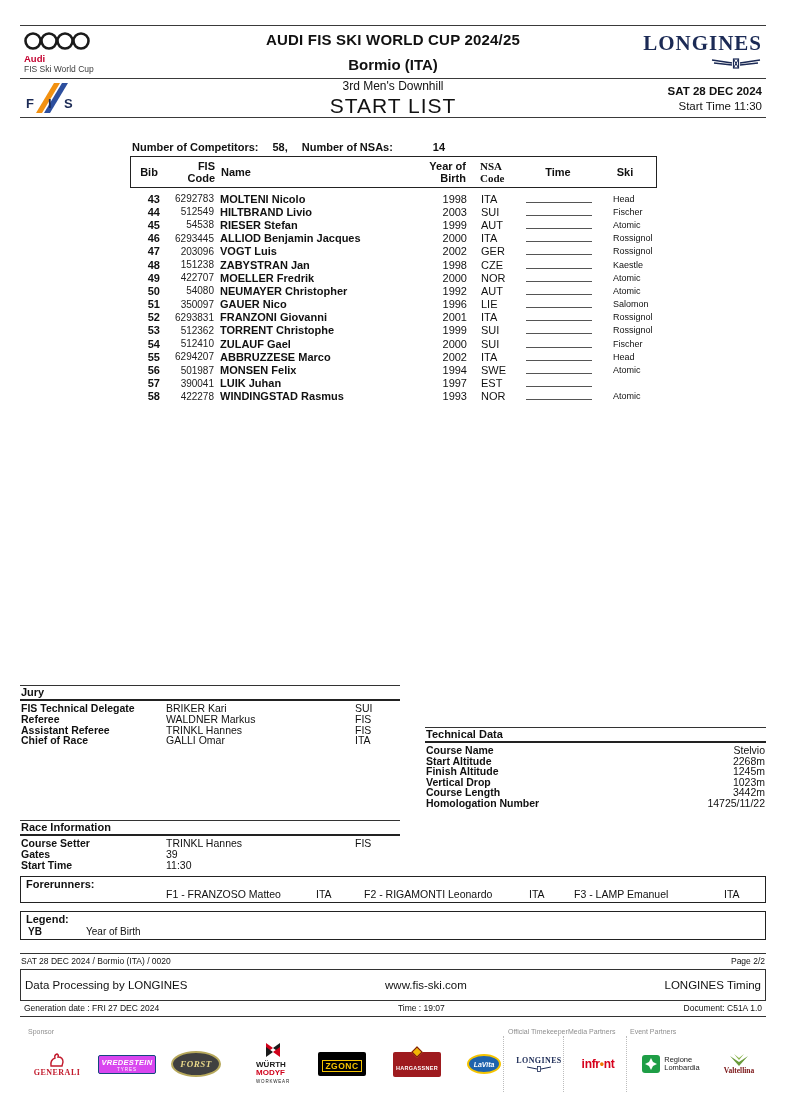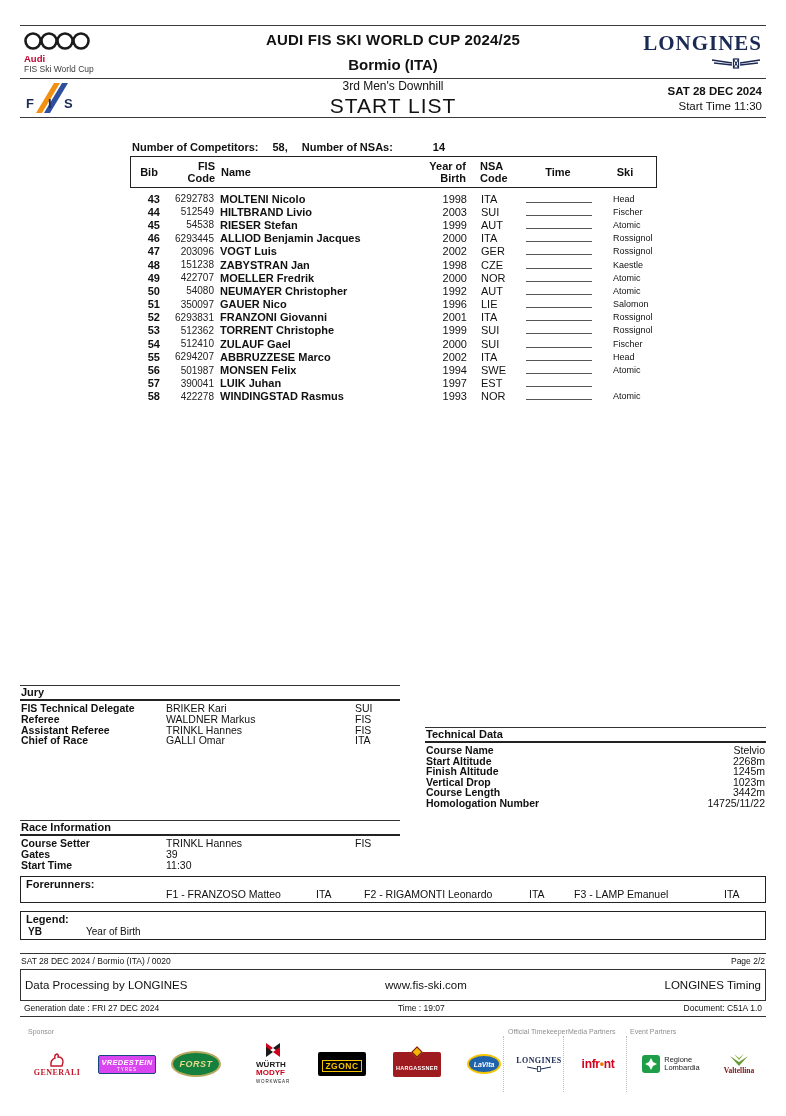--- a/index.html
+++ b/index.html
@@ -33,21 +33,21 @@
   .competitors-line { font-size:11px; font-weight:bold; padding-left:2px; }
   .competitors-line .v1 { margin-left:14px; }
   .competitors-line .l2 { margin-left:14px; }
   .competitors-line .v2 { margin-left:40px; }
   .grid { display:grid; grid-template-columns:36px 50px 1fr 46px 56px 72px 62px; align-items:center; }
   .thead { border:1.5px solid #222; margin-top:3px; padding:3px 0 3px 0; font-weight:bold; font-size:11px; line-height:12px; }
   .thead .c-bib { text-align:center; }
   .thead .c-fis { text-align:right; padding-right:2px; }
   .thead .c-name { padding-left:4px; }
   .thead .c-yob { text-align:right; white-space:nowrap; }
-  .thead .c-nsa { padding-left:14px; }
+  .thead .c-nsa { padding-left:14px;font-family:Liberation Serif, serif; }
   .thead .c-time { text-align:center; }
   .thead .c-ski { text-align:center; }
   .tbody { margin-top:4px; }
   .trow { height:13.2px; font-size:11px; }
   .trow .c-bib { text-align:right; padding-right:6px; font-weight:bold; }
   .trow .c-fis { text-align:right; padding-right:2px; font-size:10px; color:#222; }
   .trow .c-name { padding-left:4px; font-weight:bold; white-space:nowrap; }
   .trow .c-yob { text-align:right; }
   .trow .c-nsa { padding-left:14px; }
   .trow .c-time { text-align:center; }
@@ -93,21 +93,21 @@
   .sp-sep { position:absolute; top:8px; height:56px; border-left:1px dotted #bdbdbd; }
   .sep1 { left:483px; } .sep2 { left:543px; } .sep3 { left:606px; }
   .logo { position:absolute; top:16px; height:40px; display:flex; flex-direction:column; align-items:center; justify-content:center; }
   .lg-generali { left:8px; width:58px; color:#c21a2c; }
   .lg-generali .txt { font-family:"Liberation Serif", serif; font-size:8px; font-weight:bold; letter-spacing:.5px; }
   .lg-vredestein { left:76px; width:62px; }
   .vred-box { background:#d946ef; color:#fff; border:1px solid #14477e; border-radius:2px; padding:2px 3px 1px; text-align:center; }
   .vred-main { font-size:7.5px; font-weight:bold; font-style:italic; letter-spacing:.3px; }
   .vred-sub { font-size:4.5px; letter-spacing:1px; }
   .lg-forst { left:150px; width:52px; }
-  .forst-oval { background:#15803d; border:2px solid #b7a95c; border-radius:50%; width:50px; height:26px; display:flex; align-items:center; justify-content:center; }
+  .forst-oval { background:#404040; border:2px solid #b7a95c; border-radius:50%; width:50px; height:26px; display:flex; align-items:center; justify-content:center;font-family:Liberation Serif, serif; }
   .forst-oval span { color:#e8d88a; font-weight:bold; font-style:italic; font-size:9px; letter-spacing:.5px; }
   .lg-wuerth { left:218px; width:70px; flex-direction:column; gap:3px; }
   .wuerth-txt { display:flex; flex-direction:column; line-height:8px; }
   .wuerth-1 { color:#1a1a1a; font-weight:bold; font-size:8px; }
   .wuerth-2 { color:#d0021b; font-weight:bold; font-size:8px; }
   .wuerth-3 { color:#1a1a1a; font-size:4.5px; letter-spacing:.8px; margin-top:1px; }
   .lg-zgonc { left:296px; width:52px; }
   .zgonc-box { background:#000000; border-radius:2px; padding:3px 4px; }
   .zgonc-box span { color:#f5c400; border:1px solid #f5c400; padding:0 2px; font-weight:bold; font-size:8.5px; letter-spacing:.5px; }
   .lg-hargassner { left:370px; width:54px; }

